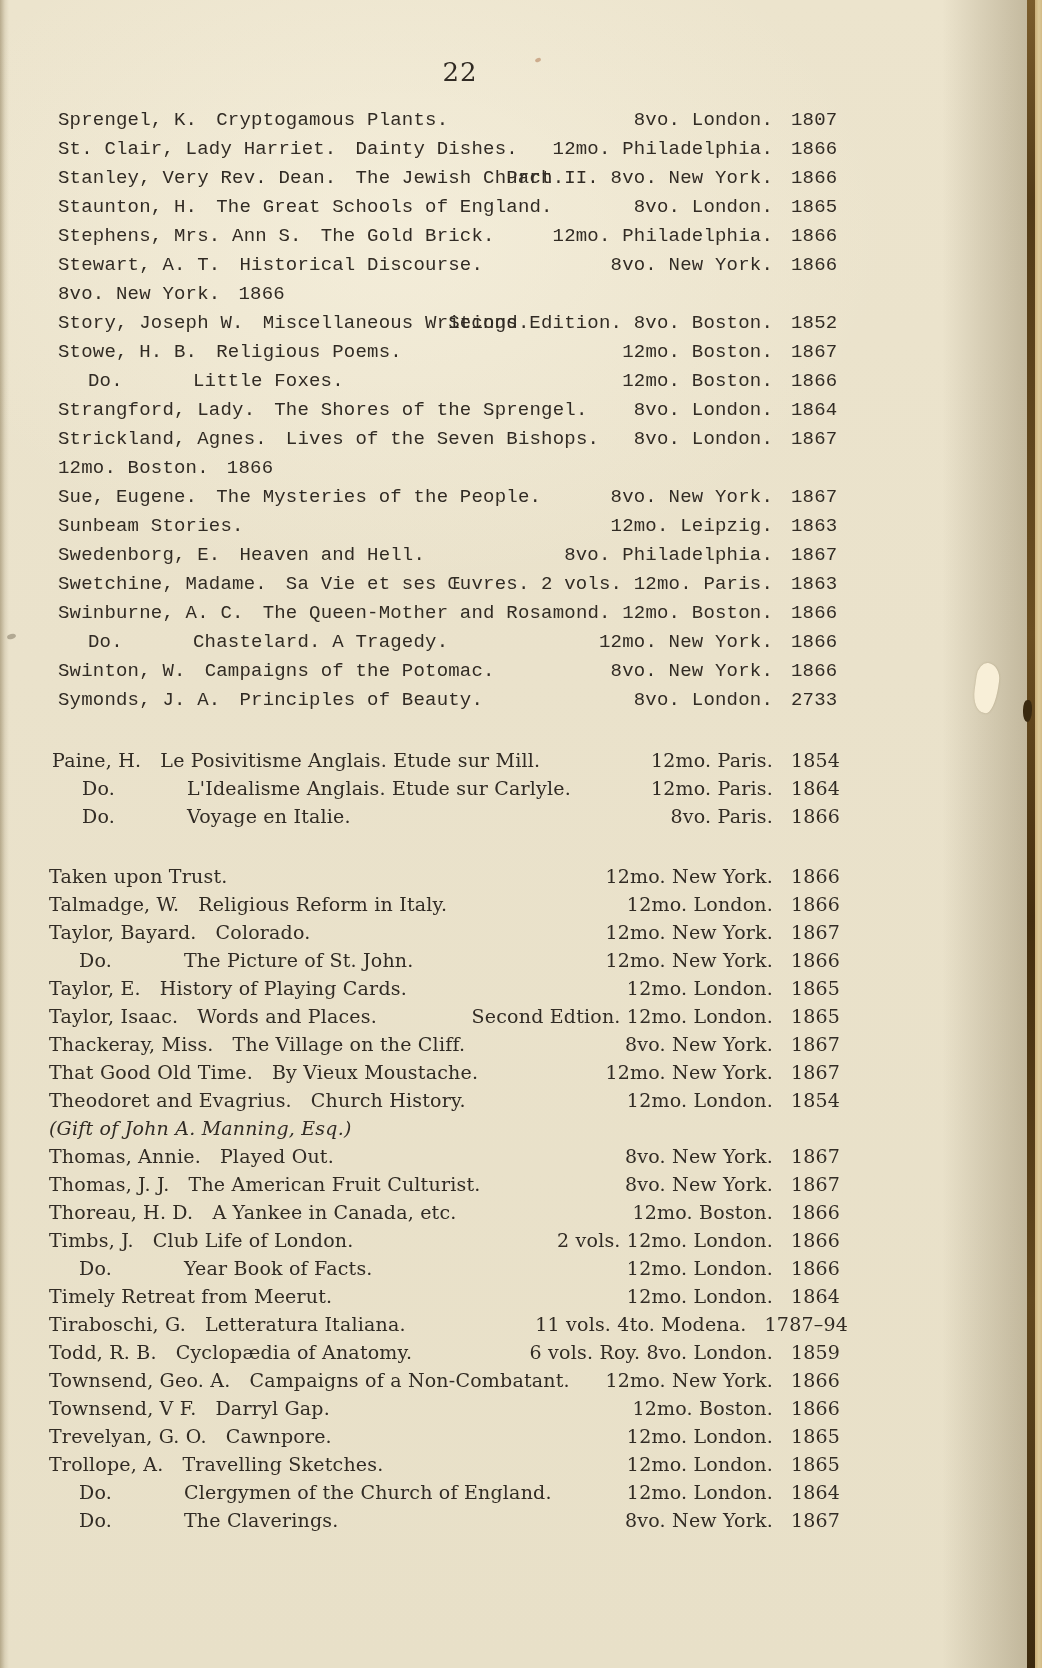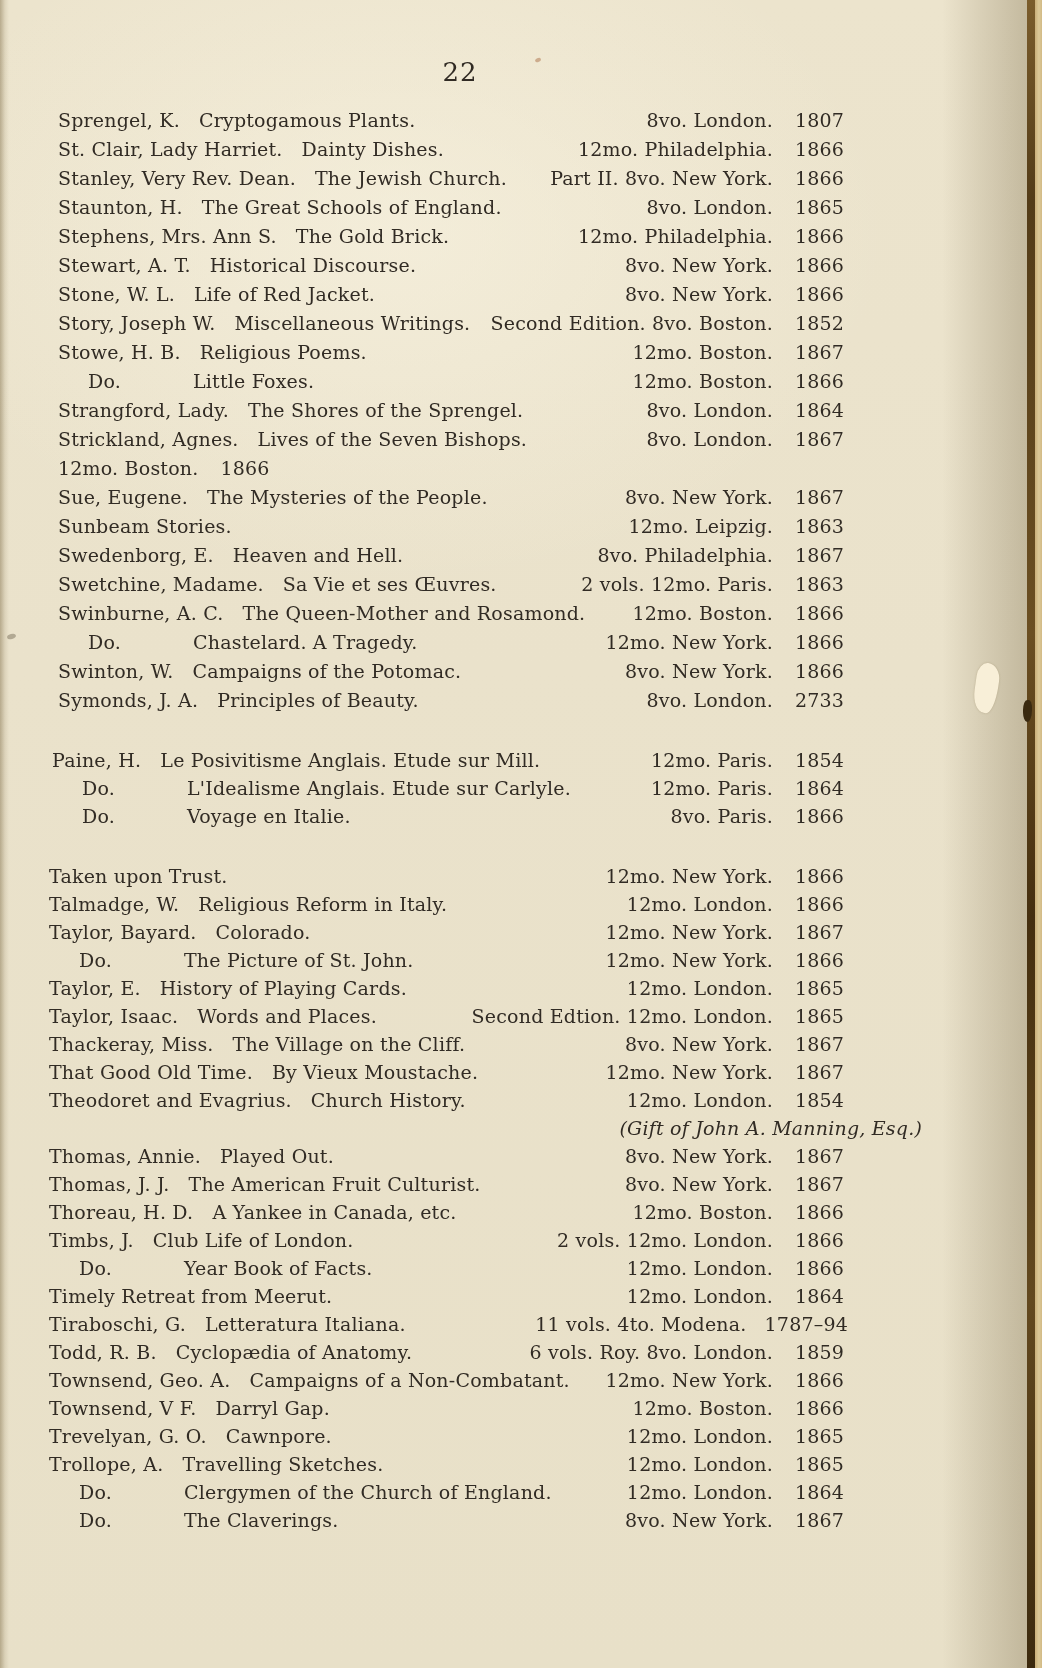--- a/index.html
+++ b/index.html
@@ -53,40 +53,40 @@
   .speck-b { left: 7px; top: 634px; width: 9px; height: 5px; background: rgba(110,100,80,0.45); transform: rotate(-15deg); }
   .page-number {
     position: absolute; top: 57px; left: 400px; width: 120px;
     text-align: center; font-size: 26px; letter-spacing: 1px;
   }
   .content {
     position: absolute; top: 106px; left: 0; right: 0;
     font-size: 19px; letter-spacing: 0.2px;
   }
   .section { }
-  .section-1 { padding-left: 58px; }
+  .section-1 { padding-left: 58px; font-family: Liberation Mono, monospace; }
   .section-2 { padding-left: 52px; margin-top: 31px; }
   .section-3 { padding-left: 49px; margin-top: 32px; }
   .row {
     display: flex; align-items: baseline;
     line-height: 29px; white-space: nowrap;
     padding-right: 194px;
   }
   .section-2 .row, .section-3 .row { line-height: 28px; }
   .left { flex: 1 1 auto; display: flex; align-items: baseline; min-width: 0; }
   .author { flex: 0 0 auto; }
   .title { flex: 0 0 auto; margin-left: 19px; }
   .indent .left { padding-left: 30px; }
   .indent .author { width: 105px; }
   .indent .title { margin-left: 0; }
   .right { flex: 0 0 auto; display: flex; align-items: baseline; justify-content: flex-end; }
   .detail { flex: 0 0 auto; }
-  .year { flex: 0 0 auto; min-width: 57px; margin-left: 18px; text-align: center; }
+  .year { flex: 0 0 auto; min-width: 57px; margin-left: 18px; text-align: left; }
   .note-row {
-    display: flex; justify-content: flex-end;
+    display: flex; 
     padding-right: 120px; font-style: italic;
     line-height: 28px; white-space: nowrap;
   }
 </style>
 </head>
 <body>
 
 <div class="page">
   <div class="edge-left"></div>
   <div class="edge-shade"></div>
@@ -154,24 +154,20 @@
           <span class="left">
             <span class="author">Stewart, A. T.</span>
             <span class="title">Historical Discourse.</span>
           </span>
           <span class="right">
             <span class="detail">8vo.  New York.</span>
             <span class="year">1866</span>
           </span>
         </div>
         <div class="row">
-          <span class="left">
-            <span class="author">Stone, W. L.</span>
-            <span class="title">Life of Red Jacket.</span>
-          </span>
           <span class="right">
             <span class="detail">8vo.  New York.</span>
             <span class="year">1866</span>
           </span>
         </div>
         <div class="row">
           <span class="left">
             <span class="author">Story, Joseph W.</span>
             <span class="title">Miscellaneous Writings.</span>
           </span>

